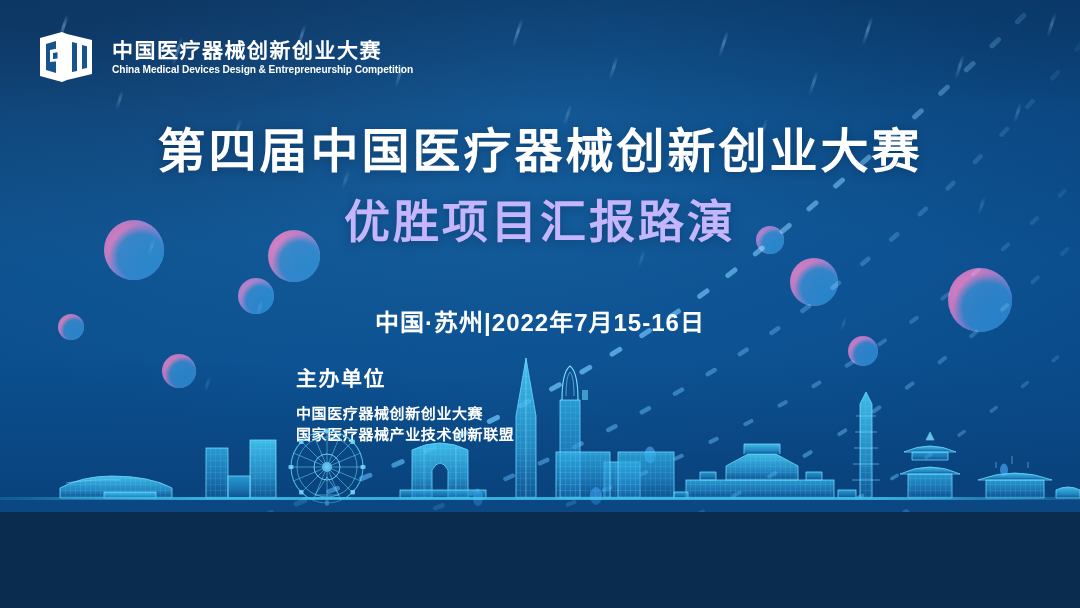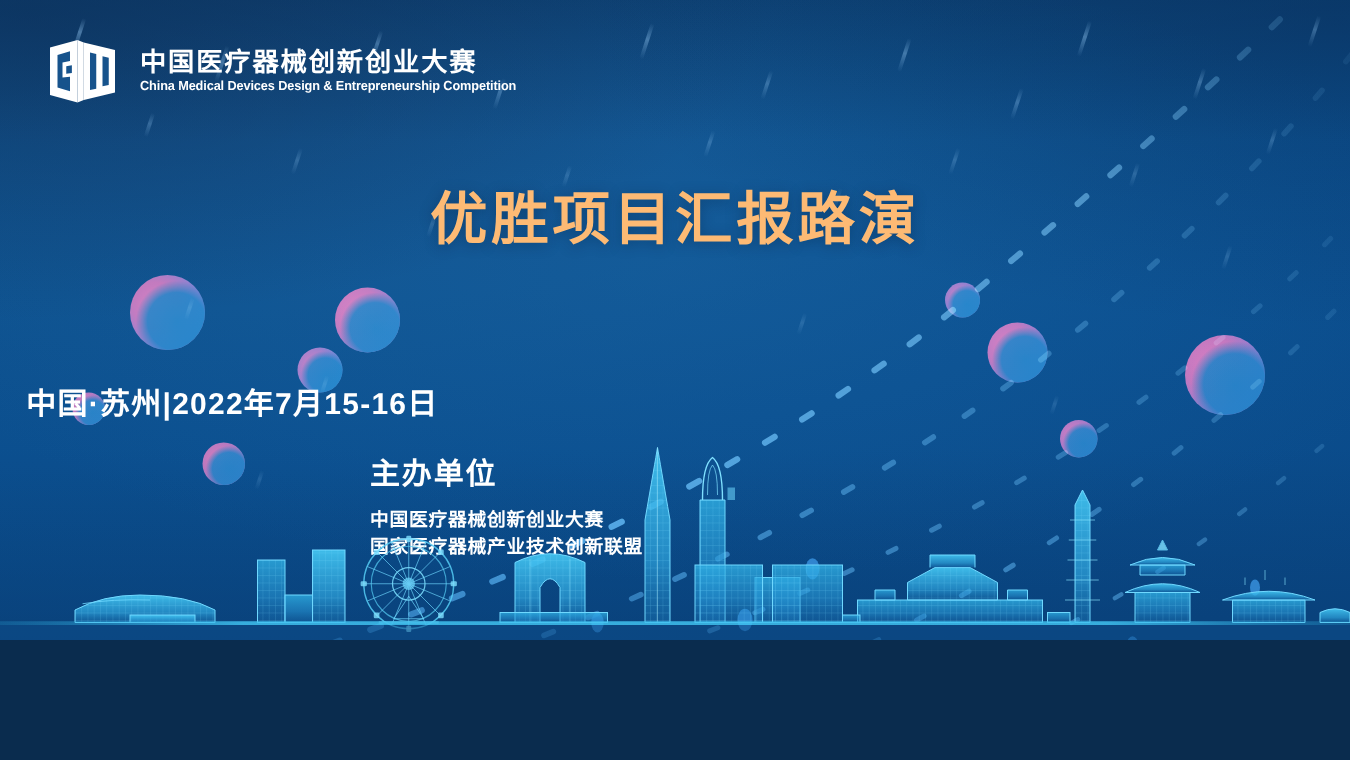--- a/index.html
+++ b/index.html
@@ -123,54 +123,54 @@
   .title-line1 {
     font-size: 48px;
     font-weight: 700;
     color: #ffffff;
     letter-spacing: 3px;
     line-height: 1.18;
     white-space: nowrap;
     text-shadow: 0 2px 10px rgba(4,30,60,0.35);
   }
   .title-line2 {
-    margin-top: 24px;
+    margin-top: 14px;
     font-size: 46px;
     font-weight: 700;
-    color: #fdba74;
+    color: #c4b5fd;
     letter-spacing: 3px;
     line-height: 1.18;
     white-space: nowrap;
     text-shadow: 0 2px 10px rgba(4,30,60,0.35);
   }
 
   .event-meta {
     position: absolute;
     left: 0;
     right: 0;
     top: 303px;
+    text-align: center;
     font-size: 24px;
     font-weight: 700;
     color: #ffffff;
     letter-spacing: 1px;
     white-space: nowrap;
-    padding-left: 21px;
   }
 
   
   .orgs {
     position: absolute;
     left: 296px;
     top: 368px;
     display: flex;
     gap: 114px;
   }
   .org-col { display: flex; flex-direction: column; }
   .org-heading {
-    font-size: 24px;
+    font-size: 21px;
     font-weight: 700;
     color: #ffffff;
     letter-spacing: 1.5px;
     line-height: 1;
     margin-bottom: 14px;
     white-space: nowrap;
   }
   .org-item {
     font-size: 15px;
     font-weight: 700;
@@ -296,20 +296,21 @@
         </g>
       </svg>
     </div>
     <div class="brand-text">
       <div class="brand-cn">中国医疗器械创新创业大赛</div>
       <div class="brand-en">China Medical Devices Design &amp; Entrepreneurship Competition</div>
     </div>
   </div>
 
   <div class="title-block">
+    <div class="title-line1">第四届中国医疗器械创新创业大赛</div>
     <div class="title-line2">优胜项目汇报路演</div>
   </div>
 
   <div class="event-meta">中国·苏州|2022年7月15-16日</div>
 
   <div class="orgs">
     <div class="org-col">
       <div class="org-heading">主办单位</div>
       <div class="org-item">中国医疗器械创新创业大赛</div>
       <div class="org-item">国家医疗器械产业技术创新联盟</div>

